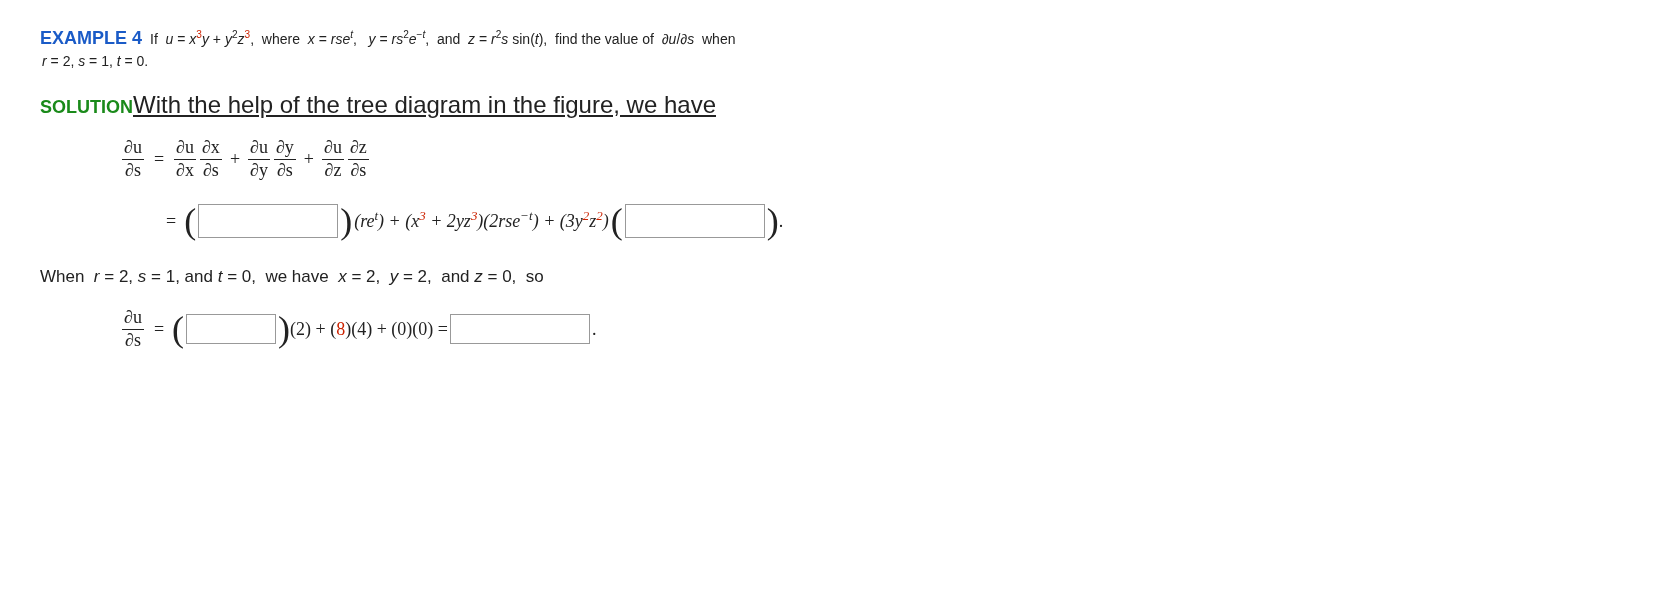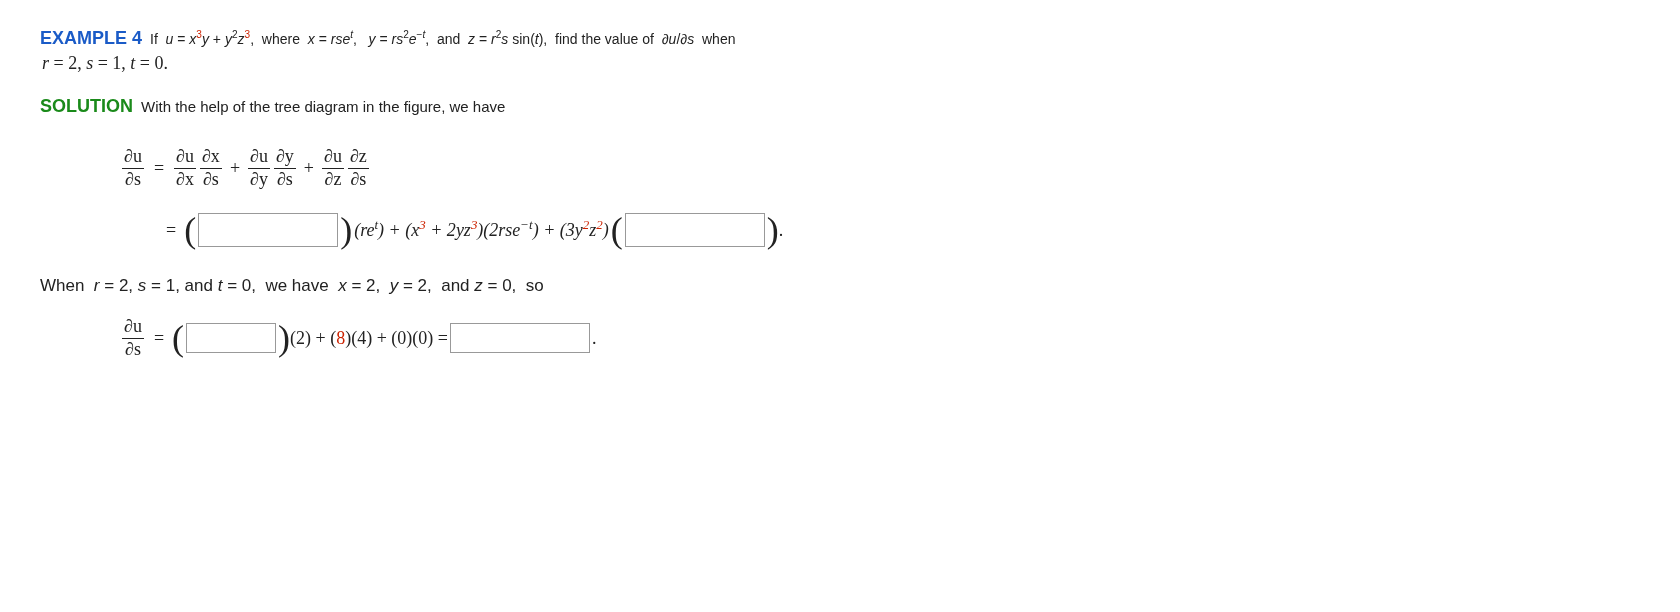--- a/index.html
+++ b/index.html
@@ -11,21 +11,21 @@
       width: 1680px;
       min-height: 612px;
       padding: 28px 40px 28px 40px;
     }
     .bold-blue { color: #1a5bc7; font-weight: bold; font-family: Arial, sans-serif; font-size: 18px; }
     .solution-label { color: #1a8a1a; font-weight: bold; font-family: Arial, sans-serif; font-size: 18px; }
     .red { color: #cc2200; }
     .example-line { display: flex; align-items: baseline; gap: 8px; flex-wrap: wrap; margin-bottom: 4px; }
     .example-line2 { margin-left: 0; }
     .solution-block { margin-top: 22px; }
-    .solution-intro { display: flex; align-items: baseline; gap: 8px; margin-bottom: 29px; text-align: center; }
+    .solution-intro { display: flex; align-items: baseline; margin-bottom: 18px; text-align: center; }
     .chain-rule-row { display: flex; align-items: center; gap: 0; margin-left: 80px; margin-bottom: 22px; }
     .frac { display: inline-flex; flex-direction: column; align-items: center; vertical-align: middle; margin: 0 2px; }
     .frac .num { border-bottom: 1.5px solid #222; padding: 0 2px; text-align: center; line-height: 1.2; }
     .frac .den { padding: 0 2px; text-align: center; line-height: 1.2; }
     .equals { margin: 0 8px; font-size: 18px; }
     .plus { margin: 0 6px; font-size: 18px; }
     .equation-line2 { display: flex; align-items: center; margin-left: 118px; margin-bottom: 28px; flex-wrap: wrap; }
     .input-box { display: inline-block; border: 1.5px solid #999; width: 140px; height: 34px; vertical-align: middle; margin: 0 2px; }
     .input-box-sm { display: inline-block; border: 1.5px solid #999; width: 90px; height: 30px; vertical-align: middle; margin: 0 2px; }
     .input-box-result { display: inline-block; border: 1.5px solid #999; width: 140px; height: 30px; vertical-align: middle; margin: 0 2px; }
@@ -37,28 +37,28 @@
   </style>
 </head>
 <body>
 
 <div class="example-line">
   <span class="bold-blue">EXAMPLE 4</span>
   <span style="font-family:Arial,sans-serif;font-size:14px;">
     If &nbsp;<span class="italic">u</span> = <span class="italic">x</span><sup><span class="red">3</span></sup><span class="italic">y</span> + <span class="italic">y</span><sup>2</sup><span class="italic">z</span><sup><span class="red">3</span></sup>,&nbsp; where &nbsp;<span class="italic">x</span> = <span class="italic">rse</span><sup class="italic">t</sup>,&nbsp;&nbsp; <span class="italic">y</span> = <span class="italic">rs</span><sup>2</sup><span class="italic">e</span><sup>−<span class="italic">t</span></sup>,&nbsp; and &nbsp;<span class="italic">z</span> = <span class="italic">r</span><sup>2</sup><span class="italic">s</span> sin(<span class="italic">t</span>),&nbsp; find the value of &nbsp;∂<span class="italic">u</span>/∂<span class="italic">s</span>&nbsp; when
   </span>
 </div>
-<div class="example-line2" style="font-family:Liberation Serif, serif;font-size:18px;margin-left:2px;margin-bottom:4px;">
+<div class="example-line2" style="font-family:Liberation Sans, sans-serif;font-size:14px;margin-left:2px;margin-bottom:4px;">
   <span><span class="italic">r</span> = 2, <span class="italic">s</span> = 1, <span class="italic">t</span> = 0.</span>
 </div>
 
 <div class="solution-block">
   <div class="solution-intro">
     <span class="solution-label">SOLUTION</span>
-    <span style="font-family:Arial,sans-serif;font-size:15px;">With the help of the tree diagram in the figure, we have</span>
+    <span style="font-family:Arial,sans-serif;font-size:24px;text-decoration:underline;">With the help of the tree diagram in the figure, we have</span>
   </div>
 
   <div class="chain-rule-row">
 
     <span class="frac">
       <span class="num">∂u</span>
       <span class="den">∂s</span>
     </span>
     <span class="equals">=</span>
 

